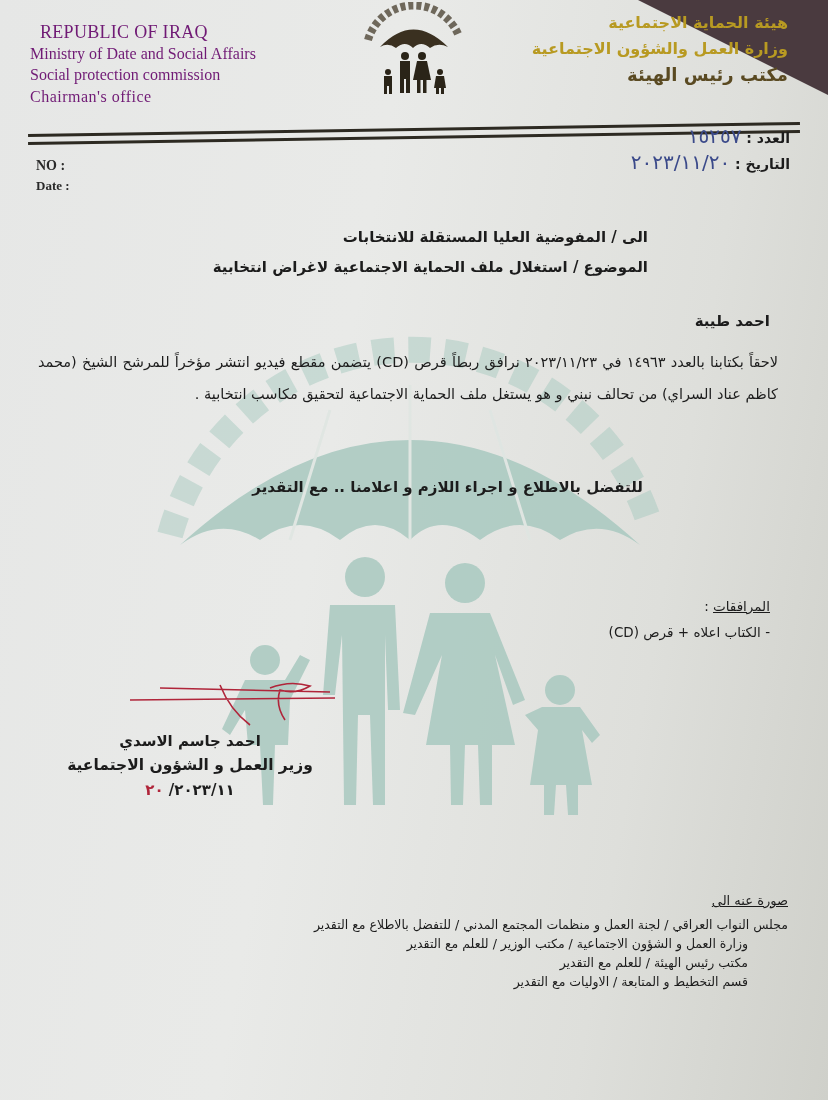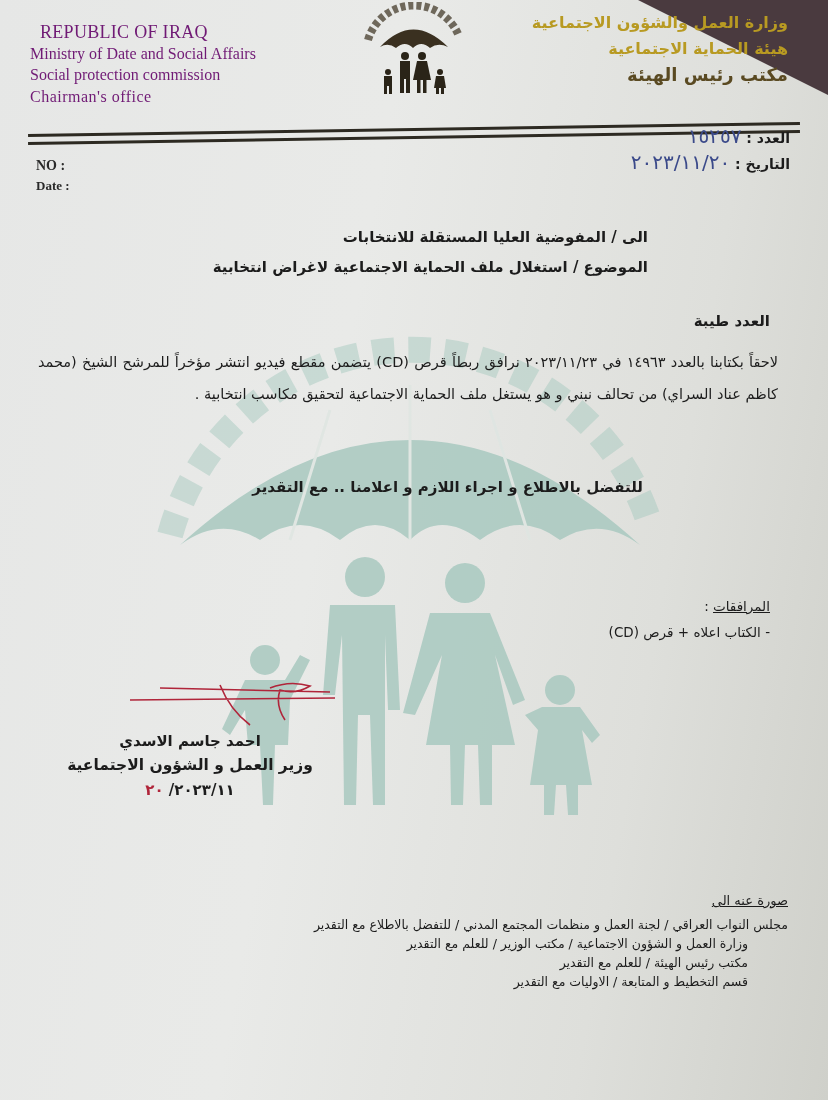--- a/index.html
+++ b/index.html
@@ -107,43 +107,43 @@
         <rect x="26" y="84" width="3" height="8"></rect>
         <rect x="31" y="84" width="3" height="8"></rect>
       <circle cx="82" cy="70" r="3"></circle>
         <path d="M78 74 L86 74 L88 86 L76 86 Z"></path>
         <rect x="78" y="86" width="3" height="6"></rect>
         <rect x="83" y="86" width="3" height="6"></rect>
     </g>
   </svg>
 
   <div class="hdr-ar">
+    <div class="gold">هيئة الحماية الاجتماعية</div>
     <div class="gold">وزارة العمل والشؤون الاجتماعية</div>
-    <div class="gold">هيئة الحماية الاجتماعية</div>
     <div style="font-size:18px">مكتب رئيس الهيئة</div>
   </div>
 
   <div class="rule" style="top:128px; transform: rotate(-0.9deg);"></div>
   <div class="rule" style="top:136px; transform: rotate(-0.9deg);"></div>
 
   <div class="ref ref-en" style="top:158px;">NO :</div>
   <div class="ref ref-en" style="top:178px; font-size:13px;">Date :</div>
 
   <div class="ref ref-ar" style="top:124px;">
     <span>العدد :</span>
     <span class="hand">١٥٢٥٧</span>
   </div>
   <div class="ref ref-ar" style="top:150px;">
     <span>التاريخ :</span>
     <span class="hand">٢٠٢٣/١١/٢٠</span>
   </div>
 
   <div class="ar to">الى / المفوضية العليا المستقلة للانتخابات</div>
   <div class="ar subject">الموضوع / استغلال ملف الحماية الاجتماعية لاغراض انتخابية</div>
-  <div class="ar greet">العدد طيبة</div>
+  <div class="ar greet">احمد طيبة</div>
   <div class="ar para">لاحقاً بكتابنا بالعدد ١٤٩٦٣ في ٢٠٢٣/١١/٢٣ نرافق ربطاً قرص (CD) يتضمن مقطع فيديو انتشر مؤخراً للمرشح الشيخ (محمد كاظم عناد السراي) من تحالف نبني و هو يستغل ملف الحماية الاجتماعية لتحقيق مكاسب انتخابية .</div>
   <div class="ar closing">للتفضل بالاطلاع و اجراء اللازم و اعلامنا .. مع التقدير</div>
 
   <div class="ar att-h">
     <span>المرافقات</span> :
   </div>
   <div class="ar att-i">- الكتاب اعلاه + قرص (CD)</div>
 
   <div class="sig">
     <svg style="position:absolute; left:80px; top:0; width:230px; height:50px;" viewBox="0 0 230 50">

